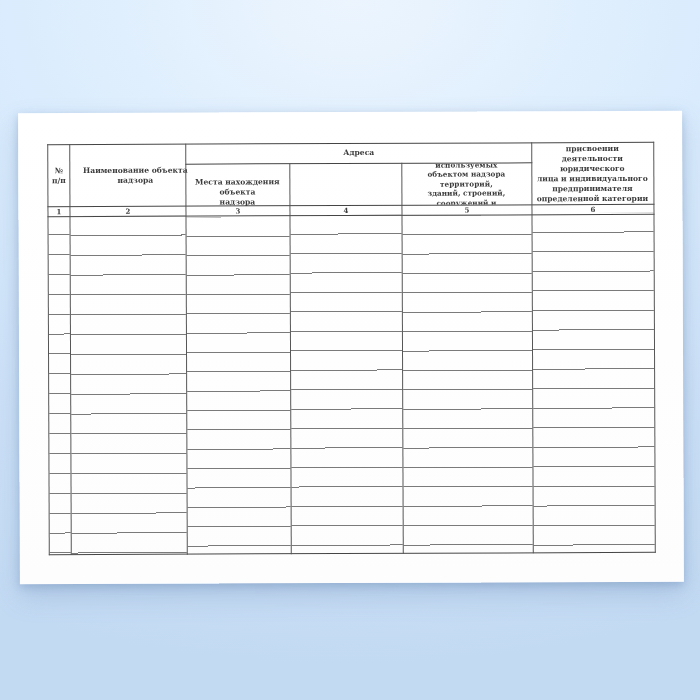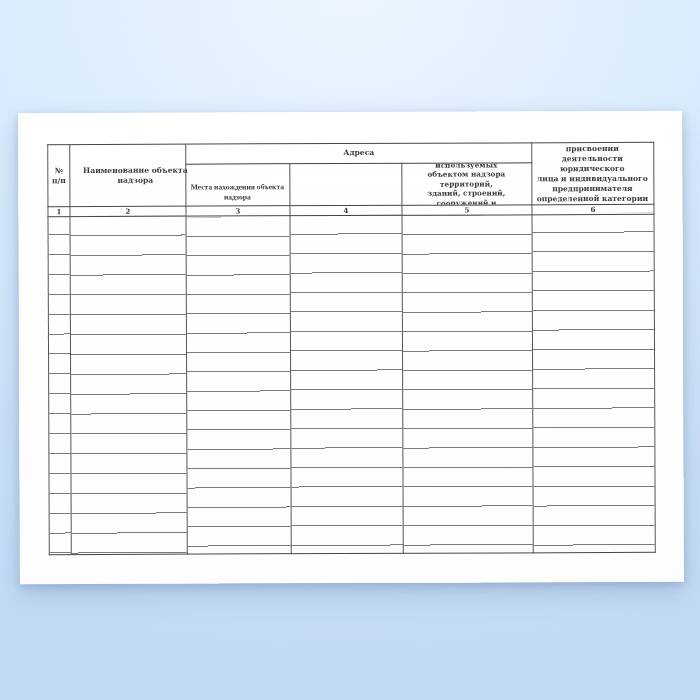--- a/index.html
+++ b/index.html
@@ -37,21 +37,21 @@
 </head>
 <body>
 
 <div class="paper">
 
   <div class="hcell" style="left:30px;top:32px;width:21px;height:61px;">№
 п/п</div>
   <div class="hcell" style="left:52px;top:32px;width:130px;height:61px;">Наименование объекта
 надзора</div>
   <div class="hcell" style="left:168px;top:32px;width:345px;height:18px;">Адреса</div>
-  <div class="hcell" style="left:168px;top:52px;width:102px;height:55px;font-family:Liberation Serif, serif;">Места нахождения объекта
+  <div class="hcell" style="left:168px;top:52px;width:102px;height:55px;">Места нахождения объекта
 надзора</div>
   <div class="hcell" style="left:384px;top:52px;width:128px;height:41px;font-size:7.3px;line-height:9.6px;">Мест нахождения используемых
 объектом надзора территорий,
 зданий, строений, сооружений и
 помещений</div>
   <div class="hcell" style="left:514px;top:32px;width:120px;height:61px;">Информация о присвоении
 деятельности юридического
 лица и индивидуального
 предпринимателя
 определенной категории риска</div>

